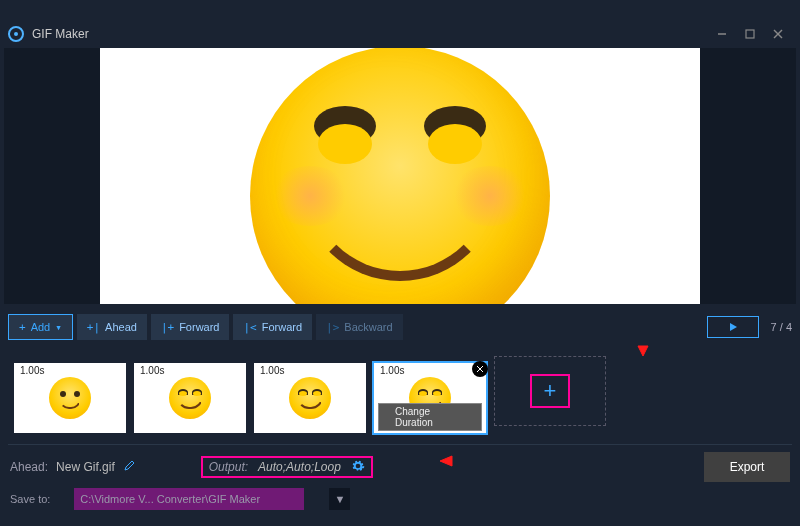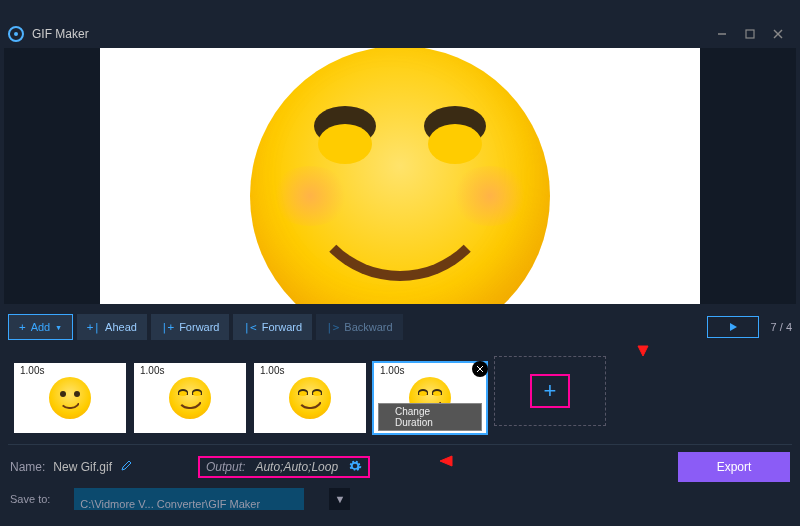--- a/index.html
+++ b/index.html
@@ -90,22 +90,22 @@
   .addframe{width:112px;height:70px;border:1px dashed #556;display:flex;align-items:center;justify-content:center;position:relative;}
   .addframe .plusbox{width:40px;height:34px;border:2px solid #ff0099;display:flex;align-items:center;justify-content:center;}
   .addframe .plus{color:#3aa7ff;font-size:22px;font-weight:300;}
   .divider{height:1px;background:#2a3748;margin:8px 8px 4px;}
   .row{display:flex;align-items:center;height:28px;padding:0 10px;gap:24px;font-size:11px;}
   .label{color:#99a;}
   .val{color:#bbb;}
   .editico{color:#3aa7ff;cursor:pointer;}
   .outbox{border:2px solid #ff0099;padding:1px 6px;display:flex;align-items:center;gap:10px;height:22px;font-style:italic;}
   .outbox .cog{color:#3aa7ff;cursor:pointer;}
-  .export{background:#8b5cf6;color:#fff;width:112px;height:30px;border:none;cursor:pointer;font-size:12px;}
-  .pathbox{flex:0 0 auto;width:230px;height:22px;background:#0c4a6e;display:flex;align-items:flex-end;padding:0 6px;color:#99a;}
+  .export{background:#404040;color:#fff;width:86px;height:30px;border:none;cursor:pointer;font-size:12px;}
+  .pathbox{flex:0 0 auto;width:230px;height:22px;background:#701a75;display:flex;align-items:center;padding:0 6px;color:#99a;}
   .dropbtn{width:22px;height:22px;background:#0f1622;display:flex;align-items:center;justify-content:center;color:#99a;border-left:1px solid #1a2332;cursor:pointer;}
   
   .arrow{position:absolute;pointer-events:none;}
   .arrow.red svg path,.arrow.red svg polygon{fill:#ff1a1a;stroke:#ff1a1a;}
   .bottom-row{display:flex;align-items:center;padding:0 10px;height:36px;gap:8px;}
   .bottom-row .spacer{flex:1;}
 </style>
 </head>
 <body>
 
@@ -217,21 +217,21 @@
   <div class="addframe">
     <div class="plusbox">
       <span class="plus">+</span>
     </div>
   </div>
 </div>
 
 <div class="divider"></div>
 
 <div class="bottom-row">
-  <span class="label">Name:</span>
+  <span class="label">Ahead:</span>
   <span class="val">New Gif.gif</span>
   <span class="editico">
     <svg width="12" height="12" viewBox="0 0 12 12">
         <path d="M2 10l1-3 6-6 2 2-6 6-3 1z" fill="none" stroke="#3aa7ff" stroke-width="1"></path>
       </svg>
   </span>
   <div style="width:50px"></div>
   <div class="outbox">
     <span class="label">Output:</span>
     <span class="val">Auto;Auto;Loop</span>

